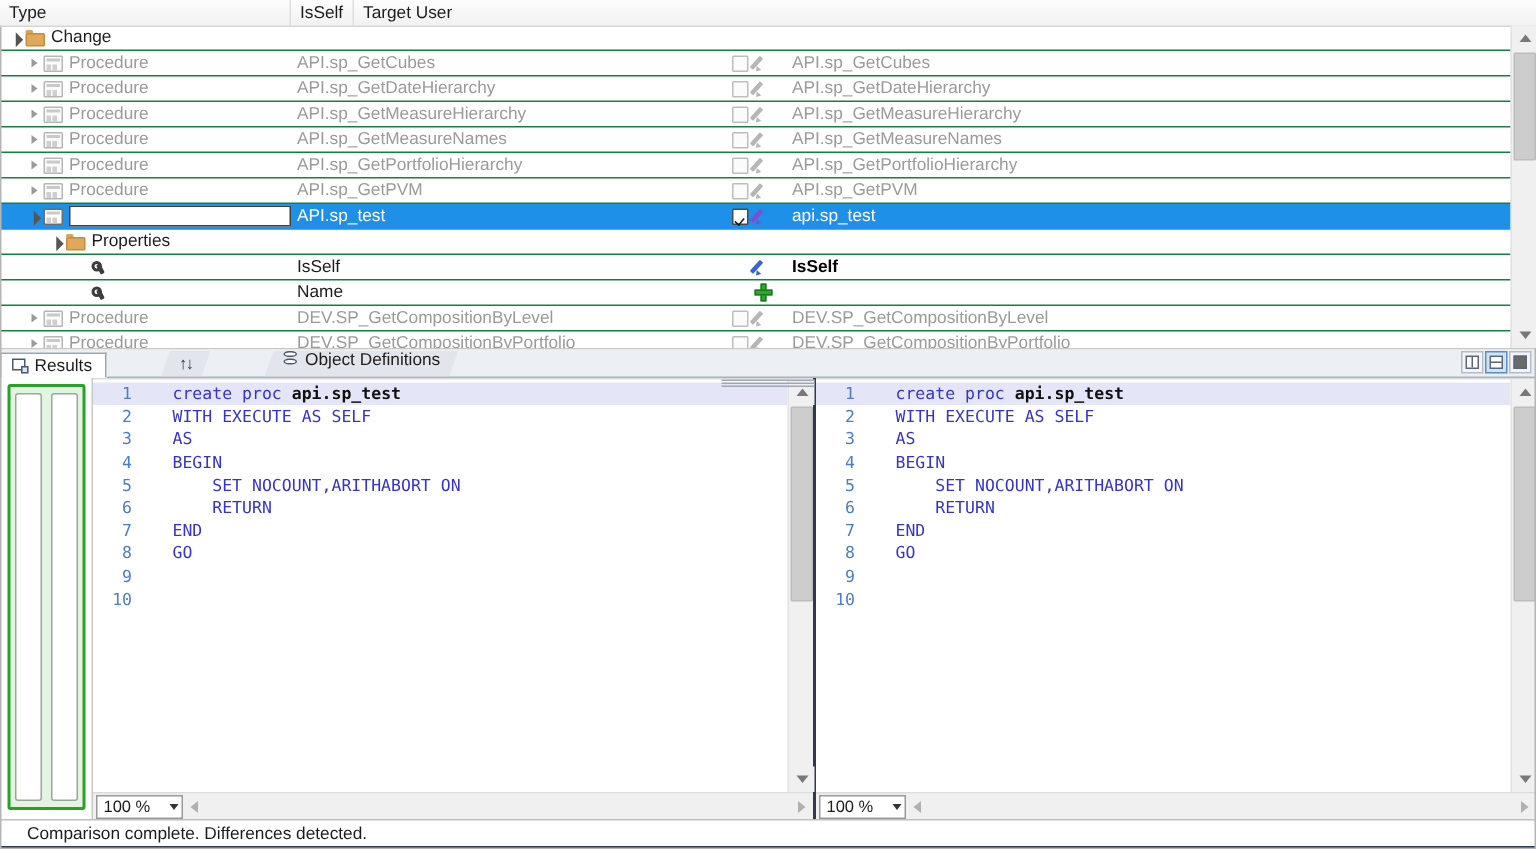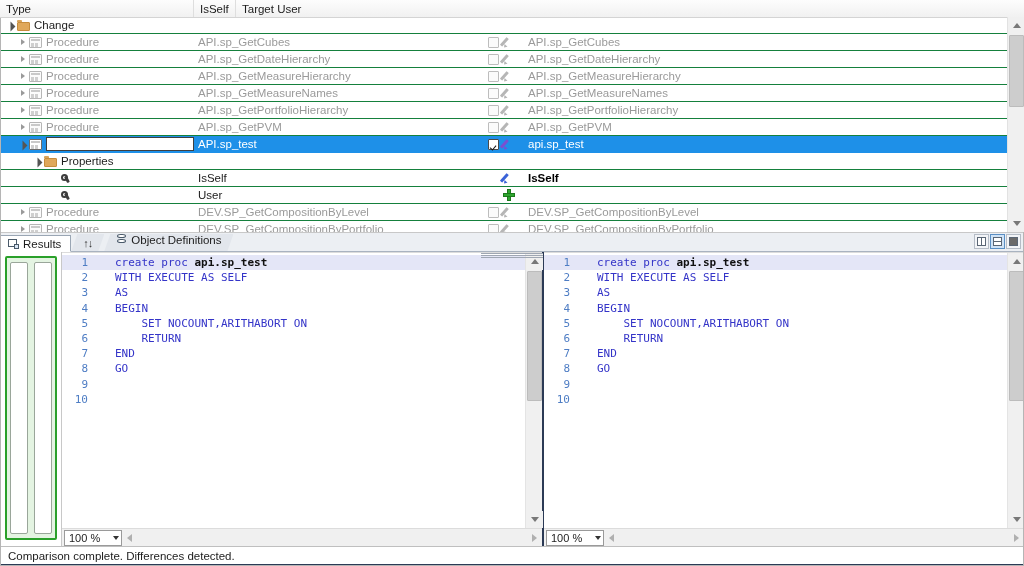--- a/index.html
+++ b/index.html
@@ -131,21 +131,21 @@
   .sb-arrow.dn::after{border-top:5px solid #787878;top:6px;}
   .sb-arrow.dn{position:absolute;bottom:0;left:0;}
   .sb-thumb{
     position:absolute;left:1px;width:15px;background:#cdcdcd;border:1px solid #bcbcbc;
     box-sizing:border-box;border-radius:1px;
   }
 
   
   .tabbar{
     height:18px;background:#eceff3;display:flex;align-items:flex-end;
-    border-bottom:1px solid #a9b3c0;position:relative;
+    border-bottom:1px solid #a9b3c0;position:relative;gap:36px;
   }
   .tab{
     height:17px;display:flex;align-items:center;gap:4px;padding:0 9px 0 7px;
     font-size:11.5px;color:#1c1c1c;background:#e2e6ec;
     border:1px solid #b9c1cc;border-bottom:none;box-sizing:border-box;
     position:relative;border-radius:0;
   }
   .tab.active{background:#ffffff;border-color:#9aa6b4;border-bottom:1px solid #fff;margin-bottom:-1px;}
   .tab.skew{clip-path:polygon(6px 0,100% 0,calc(100% - 6px) 100%,0 100%);padding:0 12px;background:#e2e6ec;border:none;}
 
@@ -212,21 +212,21 @@
 
   .splitgrip{
     position:absolute;left:50%;transform:translateX(-50%);top:1px;width:62px;height:5px;z-index:6;
     display:flex;flex-direction:column;justify-content:space-between;
   }
   .splitgrip span{display:block;height:1px;background:#9fa7b3;}
 
   
   .statusbar{
     height:20px;background:#fff;border-top:1px solid #bfbfbf;border-bottom:2px solid #2b3a55;
-    display:flex;align-items:center;padding-left:8px;font-size:11.5px;color:#1c1c1c;
+    display:flex;align-items:center;padding-left:18px;font-size:11.5px;color:#1c1c1c;
     box-sizing:border-box;
   }
   .outer-frame{position:absolute;inset:0;border:1px solid #b5b5b5;pointer-events:none;box-sizing:border-box;}
 </style>
 </head>
 <body>
 
 <div class="app">
 
   <div class="grid-wrap">
@@ -427,21 +427,21 @@
             <span class="txt bold">IsSelf</span>
           </div>
         </div>
         <div class="row">
           <div class="cell type">
             <span class="ind" style="width: 48px;"></span>
             <span class="exp none"></span>
             <span class="ico-wrench"></span>
           </div>
           <div class="cell source">
-            <span class="txt dark">User</span>
+            <span class="txt dark">Name</span>
           </div>
           <div class="cell action">
             <span class="cb hide"></span>
             <span class="plus"></span>
           </div>
           <div class="cell target"></div>
         </div>
         <div class="row">
           <div class="cell type">
             <span class="ind" style="width: 18px;"></span>

